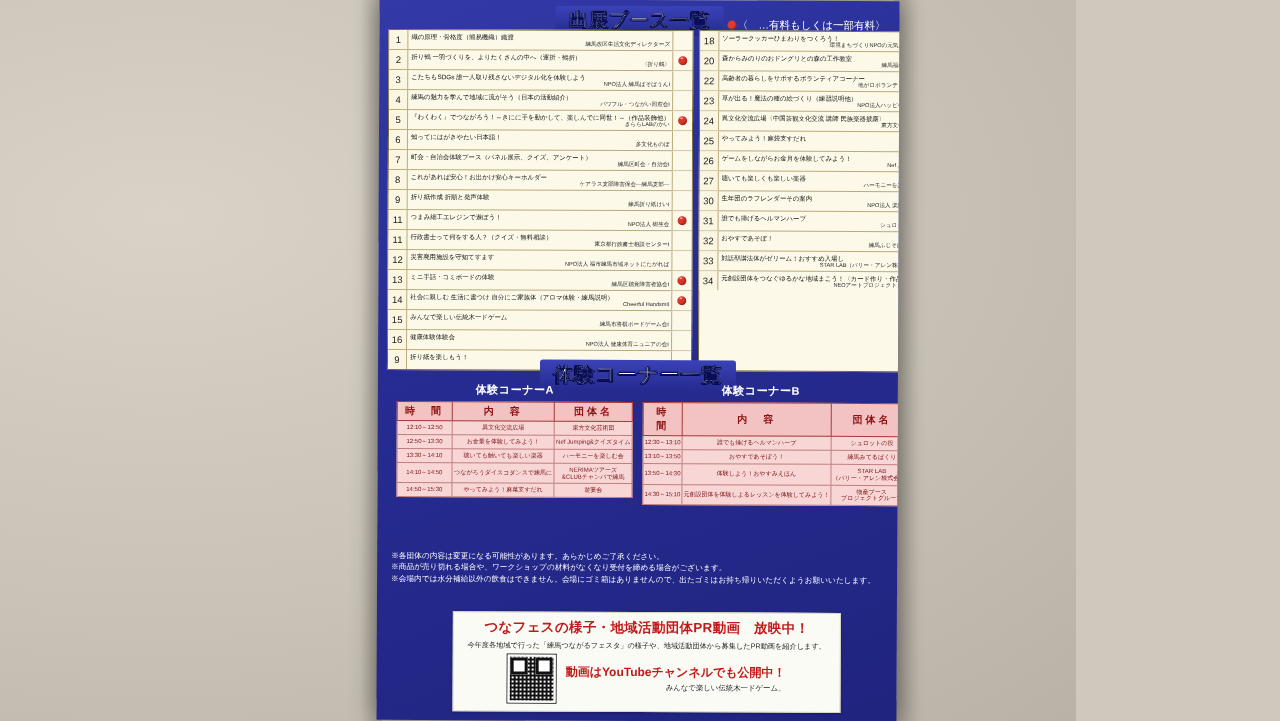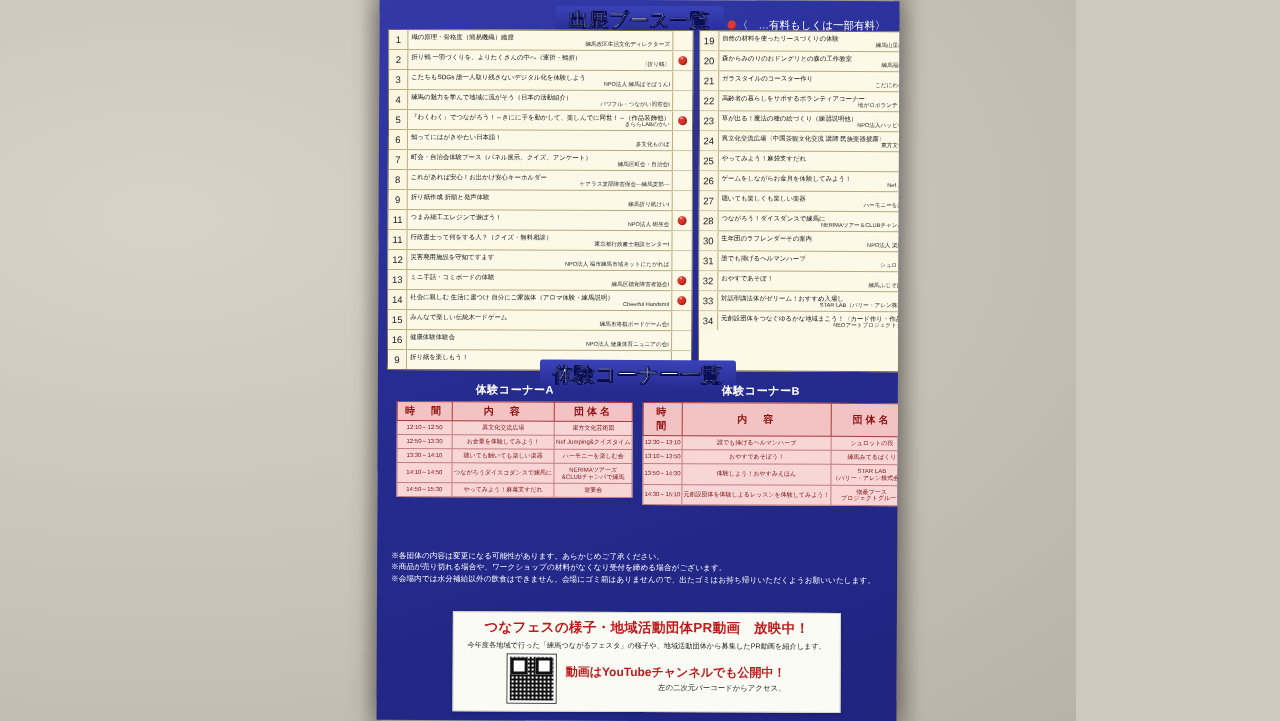--- a/index.html
+++ b/index.html
@@ -492,41 +492,34 @@
                 <div class="b-title">折り紙を楽しもう！</div>
                 <div class="b-org">英語おり紙の会I</div>
               </div>
               <div class="b-fee">
                 <span class="fee-dot fee-empty"></span>
               </div>
             </div>
           </div>
         <div class="booth-col" id="booth-col-right">
             <div class="booth-row">
-              <div class="b-no">19</div>
-              <div class="b-body">
-                <div class="b-title">自然の材料を使ったリースづくりの体験</div>
-                <div class="b-org">練馬山里の花の会I</div>
+              <div class="b-no">18</div>
+              <div class="b-body">
+                <div class="b-title">ソーラークッカーひまわりをつくろう！</div>
+                <div class="b-org">環境まちづくりNPOの元気力発電所I</div>
               </div>
             </div>
             <div class="booth-row">
               <div class="b-no">20</div>
               <div class="b-body">
                 <div class="b-title">森からみのりのおドングリとの森の工作教室</div>
                 <div class="b-org">練馬福祉振興会I</div>
               </div>
             </div>
             <div class="booth-row">
-              <div class="b-no">21</div>
-              <div class="b-body">
-                <div class="b-title">ガラスタイルのコースター作り</div>
-                <div class="b-org">こだにわらっと坊I</div>
-              </div>
-            </div>
-            <div class="booth-row">
               <div class="b-no">22</div>
               <div class="b-body">
                 <div class="b-title">高齢者の暮らしをサポするボランティアコーナー</div>
                 <div class="b-org">地がロボランティアの会I</div>
               </div>
             </div>
             <div class="booth-row">
               <div class="b-no">23</div>
               <div class="b-body">
                 <div class="b-title">草が出る！魔法の種の絵づくり（練習説明他）</div>
@@ -552,27 +545,20 @@
               <div class="b-body">
                 <div class="b-title">ゲームをしながらお金月を体験してみよう！</div>
                 <div class="b-org">Nef Jumping2</div>
               </div>
             </div>
             <div class="booth-row">
               <div class="b-no">27</div>
               <div class="b-body">
                 <div class="b-title">聴いても楽しくも楽しい楽器</div>
                 <div class="b-org">ハーモニーを楽しむ会I</div>
-              </div>
-            </div>
-            <div class="booth-row">
-              <div class="b-no">28</div>
-              <div class="b-body">
-                <div class="b-title">つながろう！ダイスダンスで練馬に</div>
-                <div class="b-org">NERIMAツアー＆CLUBチャンバで練馬I</div>
               </div>
             </div>
             <div class="booth-row">
               <div class="b-no">30</div>
               <div class="b-body">
                 <div class="b-title">生年団のラフレンダーその案内</div>
                 <div class="b-org">NPO法人 楽縁楽練団I</div>
               </div>
             </div>
             <div class="booth-row">
@@ -692,20 +678,20 @@
         <div>※会場内では水分補給以外の飲食はできません。会場にゴミ箱はありませんので、出たゴミはお持ち帰りいただくようお願いいたします。</div>
       </div>
 
       <div id="promo">
         <div class="promo-line1">つなフェスの様子・地域活動団体PR動画　放映中！</div>
         <div class="promo-line2">今年度各地域で行った「練馬つながるフェスタ」の様子や、地域活動団体から募集したPR動画を紹介します。</div>
         <div class="promo-bottom">
           <div class="qr"></div>
           <div class="promo-txt">
             <div class="promo-line3">動画はYouTubeチャンネルでも公開中！</div>
-            <div class="promo-line4">左の二次元バーコードからアクセス。</div>
+            <div class="promo-line4">みんなで楽しい伝統木一ドゲーム。</div>
           </div>
         </div>
       </div>
 
     </div>
   </div>
 </div>
 
 </body></html>

